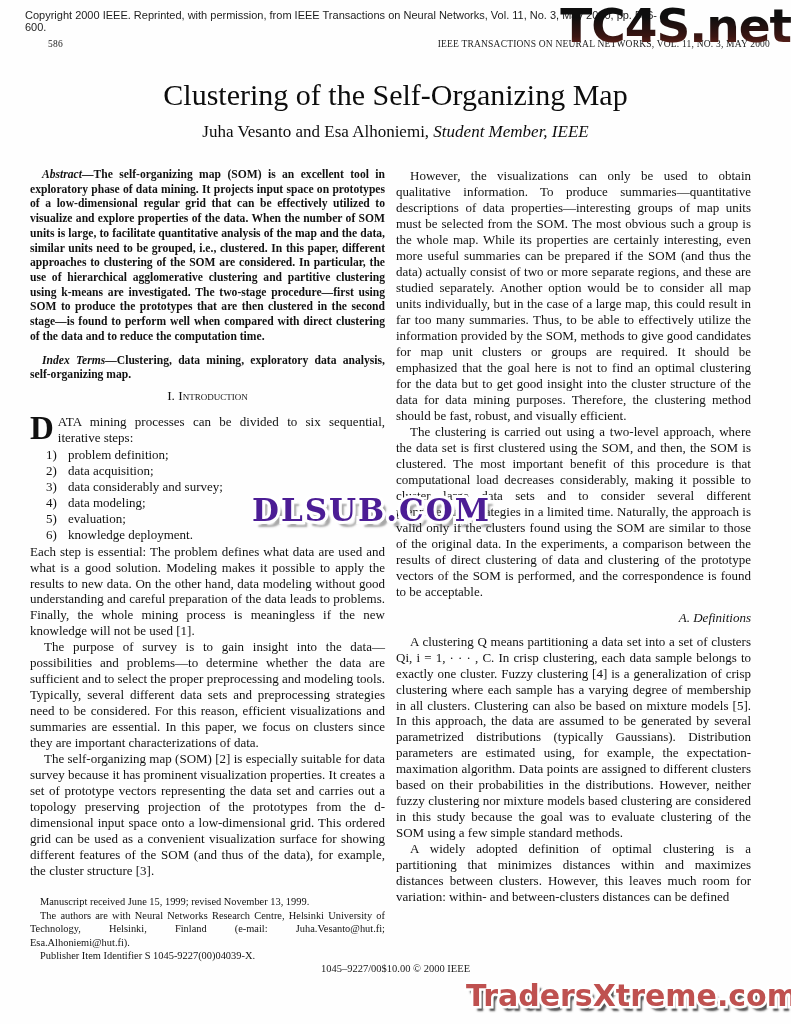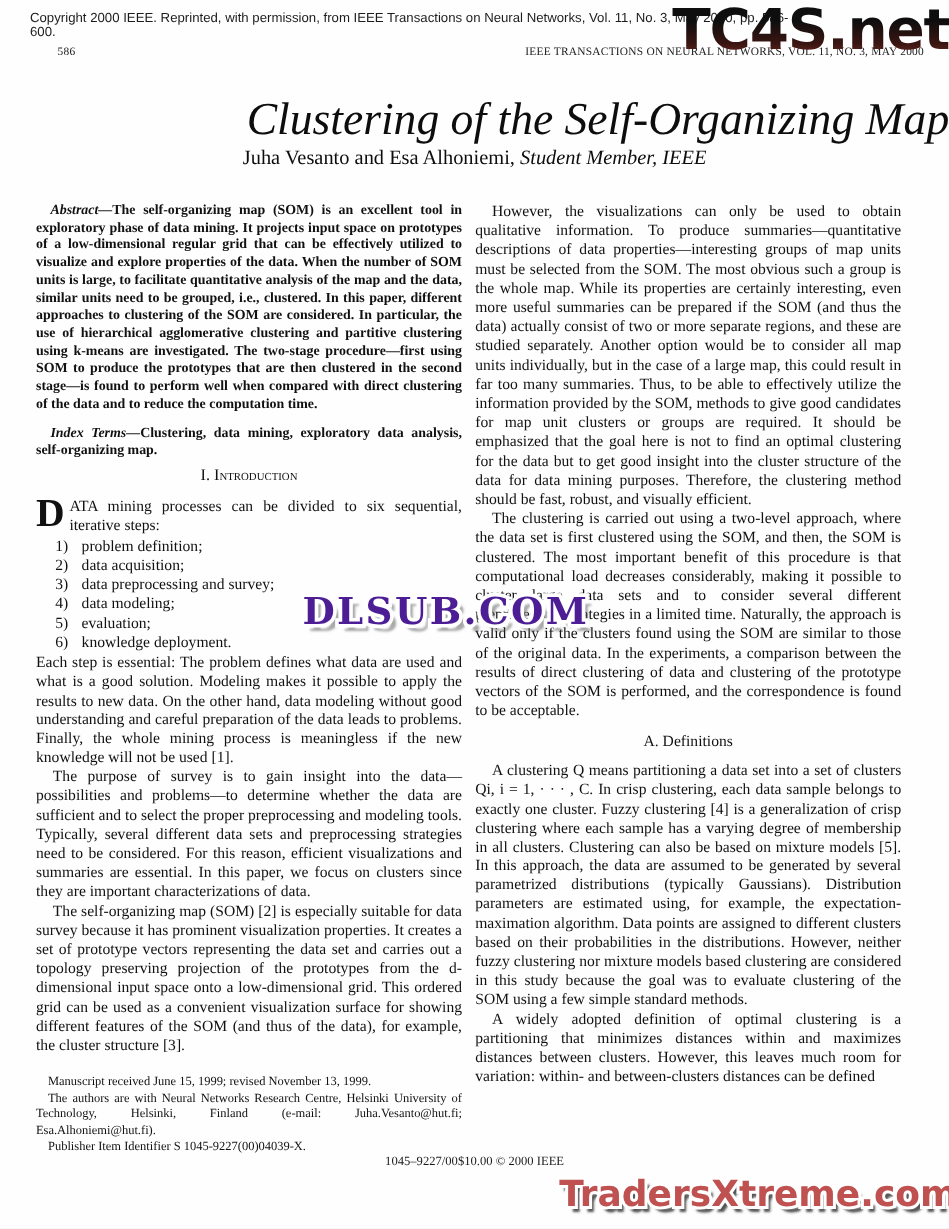--- a/index.html
+++ b/index.html
@@ -14,21 +14,21 @@
     font-family:"Liberation Sans", sans-serif; font-size:11px; color:#1c1c1c;
   }
   .header-row{
     position:absolute; top:39px; left:48px; right:21px; height:14px;
     font-size:9.5px; letter-spacing:.2px; color:#222;
   }
   .pageno{position:absolute; left:0; top:0;}
   .runhead{position:absolute; right:0; top:0;}
   .title{
     position:absolute; top:78px; left:0; width:100%;
-    text-align:right; font-size:38px; color:#0d0d0d;font-style:italic;
+    text-align:center; font-size:30px; color:#0d0d0d;
   }
   .authors{
     position:absolute; top:122px; left:0; width:100%;
     text-align:center; font-size:17px; color:#0d0d0d;
   }
   .authors .memb{font-style:italic;}
   
   .cols{
     position:absolute; top:168px; left:30px; width:731px;
     display:flex; gap:11px;
@@ -38,21 +38,21 @@
     font-weight:bold; font-size:11.6px; line-height:1.27; text-indent:12px;
     margin:0 0 2px 0;
   }
   .indexterms{margin-top:9px;}
   .lead-label{font-style:italic;}
   .sec-head{
     text-align:center; font-variant:small-caps; font-size:13.5px;
     text-indent:0; margin:5px 0 9px 0; font-weight:normal;
   }
   .sub-head{
-    font-size:13px; text-align:center; text-indent:0;
+    font-style:italic; font-size:13px; text-align:right; text-indent:0;
     margin:10px 0 8px 0;
   }
   .para{margin:0; text-indent:14px;}
   .para.noindent{text-indent:0;}
   .dropcap-para{text-indent:0;}
   .dropcap{
     float:left; font-size:33px; line-height:26px; font-weight:bold;
     padding:1px 4px 0 0;
   }
   .list{margin:1px 0 1px 0;}
@@ -137,21 +137,21 @@
         <div class="list-row">
           <span class="list-num">1)</span>
           <span class="list-text">problem definition;</span>
         </div>
         <div class="list-row">
           <span class="list-num">2)</span>
           <span class="list-text">data acquisition;</span>
         </div>
         <div class="list-row">
           <span class="list-num">3)</span>
-          <span class="list-text">data preprocessing and survey;</span>
+          <span class="list-text">data considerably and survey;</span>
         </div>
         <div class="list-row">
           <span class="list-num">4)</span>
           <span class="list-text">data modeling;</span>
         </div>
         <div class="list-row">
           <span class="list-num">5)</span>
           <span class="list-text">evaluation;</span>
         </div>
         <div class="list-row">

